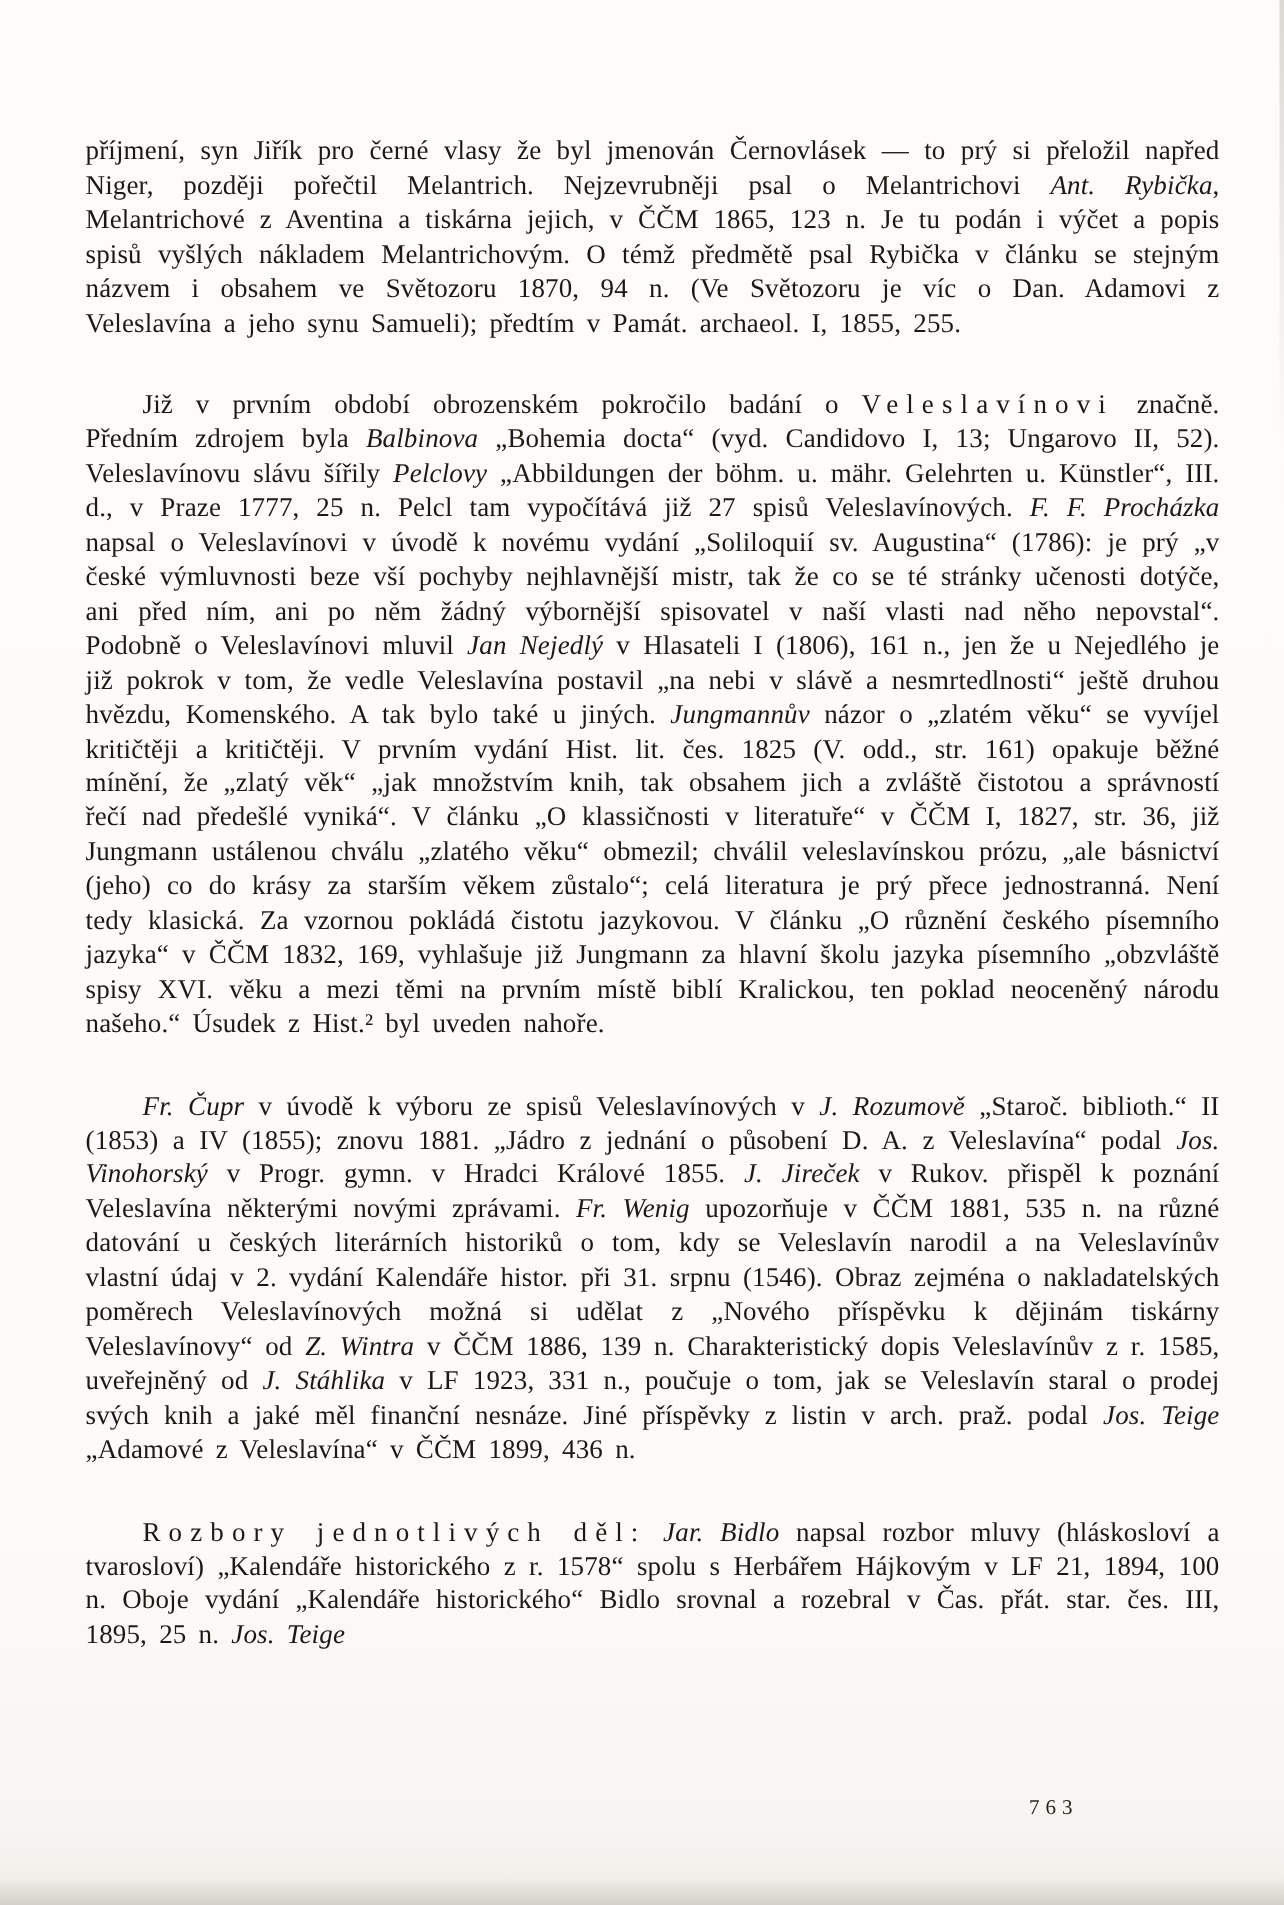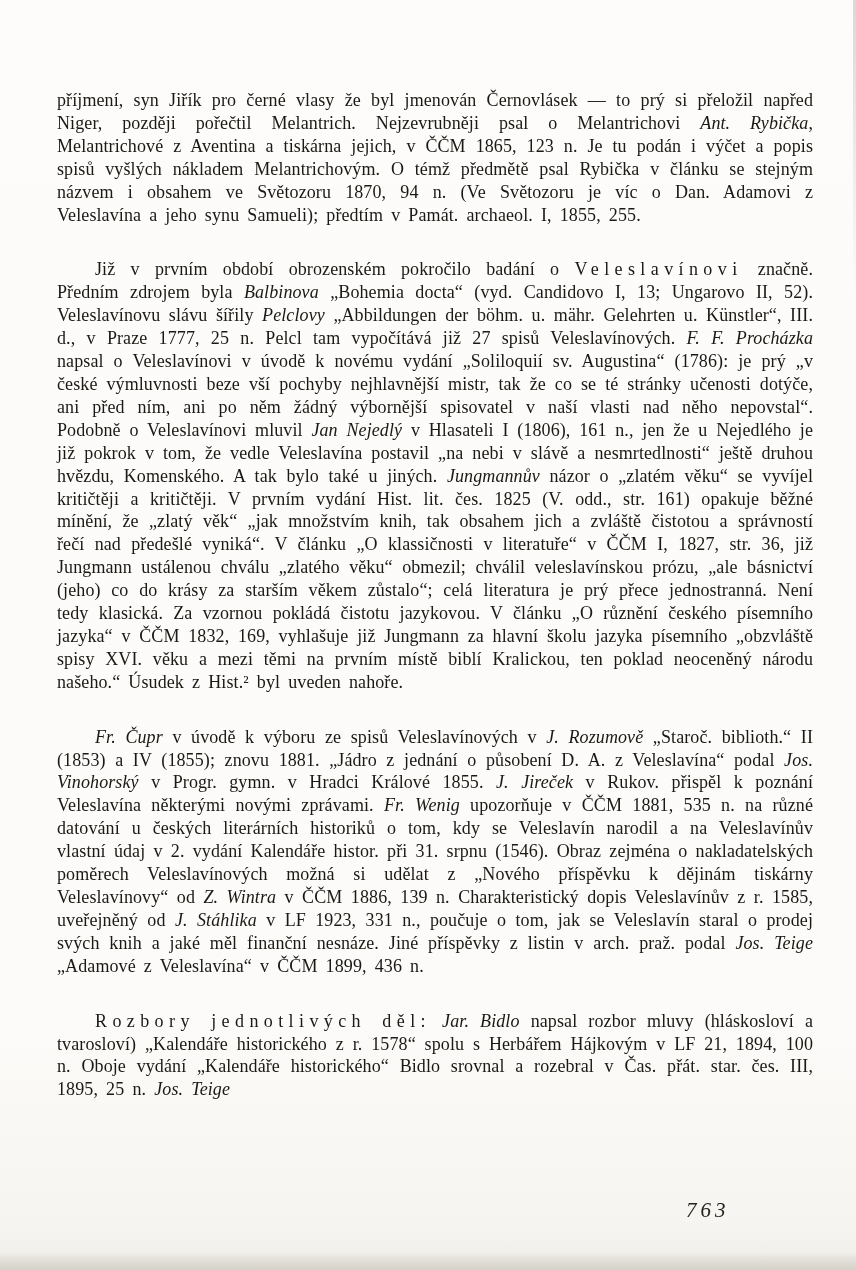--- a/index.html
+++ b/index.html
@@ -34,24 +34,23 @@
     word-spacing: 3.5px;
     letter-spacing: 0.1px;
   }
   .para { margin: 0; padding: 0; }
   .para.indent { text-indent: 38px; margin-top: 32px; }
   .it { font-style: italic; }
   .spaced { letter-spacing: 0.30em; }
   .page-number {
     position: absolute;
     left: 686px; top: 1198px;
-    font-size: 21px;
+    font-size: 14px;
     letter-spacing: 4px;
     color: #262219;
-    font-style: italic;
   }
 </style>
 </head>
 <body>
 
 <div class="scan-page">
   <div class="text-block">
       <p class="para"><span>příjmení, syn Jiřík pro černé vlasy že byl jmenován Černovlásek — to prý si přeložil napřed Niger, později pořečtil Melantrich. Nejzevrubněji psal o Melantrichovi </span><span class="it">Ant. Rybička</span><span>, Melantrichové z Aventina a tiskárna jejich, v ČČM 1865, 123 n. Je tu podán i výčet a popis spisů vyšlých nákladem Melantrichovým. O témž předmětě psal Rybička v článku se stejným názvem i obsahem ve Světozoru 1870, 94 n. (Ve Světozoru je víc o Dan. Adamovi z Veleslavína a jeho synu Samueli); předtím v Památ. archaeol. I, 1855, 255.</span></p>
       <p class="para indent"><span>Již v prvním období obrozenském pokročilo badání o </span><span class="spaced">Veleslavínovi</span><span> značně. Předním zdrojem byla </span><span class="it">Balbinova</span><span> „Bohemia docta“ (vyd. Candidovo I, 13; Ungarovo II, 52). Veleslavínovu slávu šířily </span><span class="it">Pelclovy</span><span> „Abbildungen der böhm. u. mähr. Gelehrten u. Künstler“, III. d., v Praze 1777, 25 n. Pelcl tam vypočítává již 27 spisů Veleslavínových. </span><span class="it">F. F. Procházka</span><span> napsal o Veleslavínovi v úvodě k novému vydání „Soliloquií sv. Augustina“ (1786): je prý „v české výmluvnosti beze vší pochyby nejhlavnější mistr, tak že co se té stránky učenosti dotýče, ani před ním, ani po něm žádný výbornější spisovatel v naší vlasti nad něho nepovstal“. Podobně o Veleslavínovi mluvil </span><span class="it">Jan Nejedlý</span><span> v Hlasateli I (1806), 161 n., jen že u Nejedlého je již pokrok v tom, že vedle Veleslavína postavil „na nebi v slávě a nesmrtedlnosti“ ještě druhou hvězdu, Komenského. A tak bylo také u jiných. </span><span class="it">Jungmannův</span><span> názor o „zlatém věku“ se vyvíjel kritičtěji a kritičtěji. V prvním vydání Hist. lit. čes. 1825 (V. odd., str. 161) opakuje běžné mínění, že „zlatý věk“ „jak množstvím knih, tak obsahem jich a zvláště čistotou a správností řečí nad předešlé vyniká“. V článku „O klassičnosti v literatuře“ v ČČM I, 1827, str. 36, již Jungmann ustálenou chválu „zlatého věku“ obmezil; chválil veleslavínskou prózu, „ale básnictví (jeho) co do krásy za starším věkem zůstalo“; celá literatura je prý přece jednostranná. Není tedy klasická. Za vzornou pokládá čistotu jazykovou. V článku „O různění českého písemního jazyka“ v ČČM 1832, 169, vyhlašuje již Jungmann za hlavní školu jazyka písemního „obzvláště spisy XVI. věku a mezi těmi na prvním místě biblí Kralickou, ten poklad neoceněný národu našeho.“ Úsudek z Hist.² byl uveden nahoře.</span></p>
       <p class="para indent"><span class="it">Fr. Čupr</span><span> v úvodě k výboru ze spisů Veleslavínových v </span><span class="it">J. Rozumově</span><span> „Staroč. biblioth.“ II (1853) a IV (1855); znovu 1881. „Jádro z jednání o působení D. A. z Veleslavína“ podal </span><span class="it">Jos. Vinohorský</span><span> v Progr. gymn. v Hradci Králové 1855. </span><span class="it">J. Jireček</span><span> v Rukov. přispěl k poznání Veleslavína některými novými zprávami. </span><span class="it">Fr. Wenig</span><span> upozorňuje v ČČM 1881, 535 n. na různé datování u českých literárních historiků o tom, kdy se Veleslavín narodil a na Veleslavínův vlastní údaj v 2. vydání Kalendáře histor. při 31. srpnu (1546). Obraz zejména o nakladatelských poměrech Veleslavínových možná si udělat z „Nového příspěvku k dějinám tiskárny Veleslavínovy“ od </span><span class="it">Z. Wintra</span><span> v ČČM 1886, 139 n. Charakteristický dopis Veleslavínův z r. 1585, uveřejněný od </span><span class="it">J. Stáhlika</span><span> v LF 1923, 331 n., poučuje o tom, jak se Veleslavín staral o prodej svých knih a jaké měl finanční nesnáze. Jiné příspěvky z listin v arch. praž. podal </span><span class="it">Jos. Teige</span><span> „Adamové z Veleslavína“ v ČČM 1899, 436 n.</span></p>

